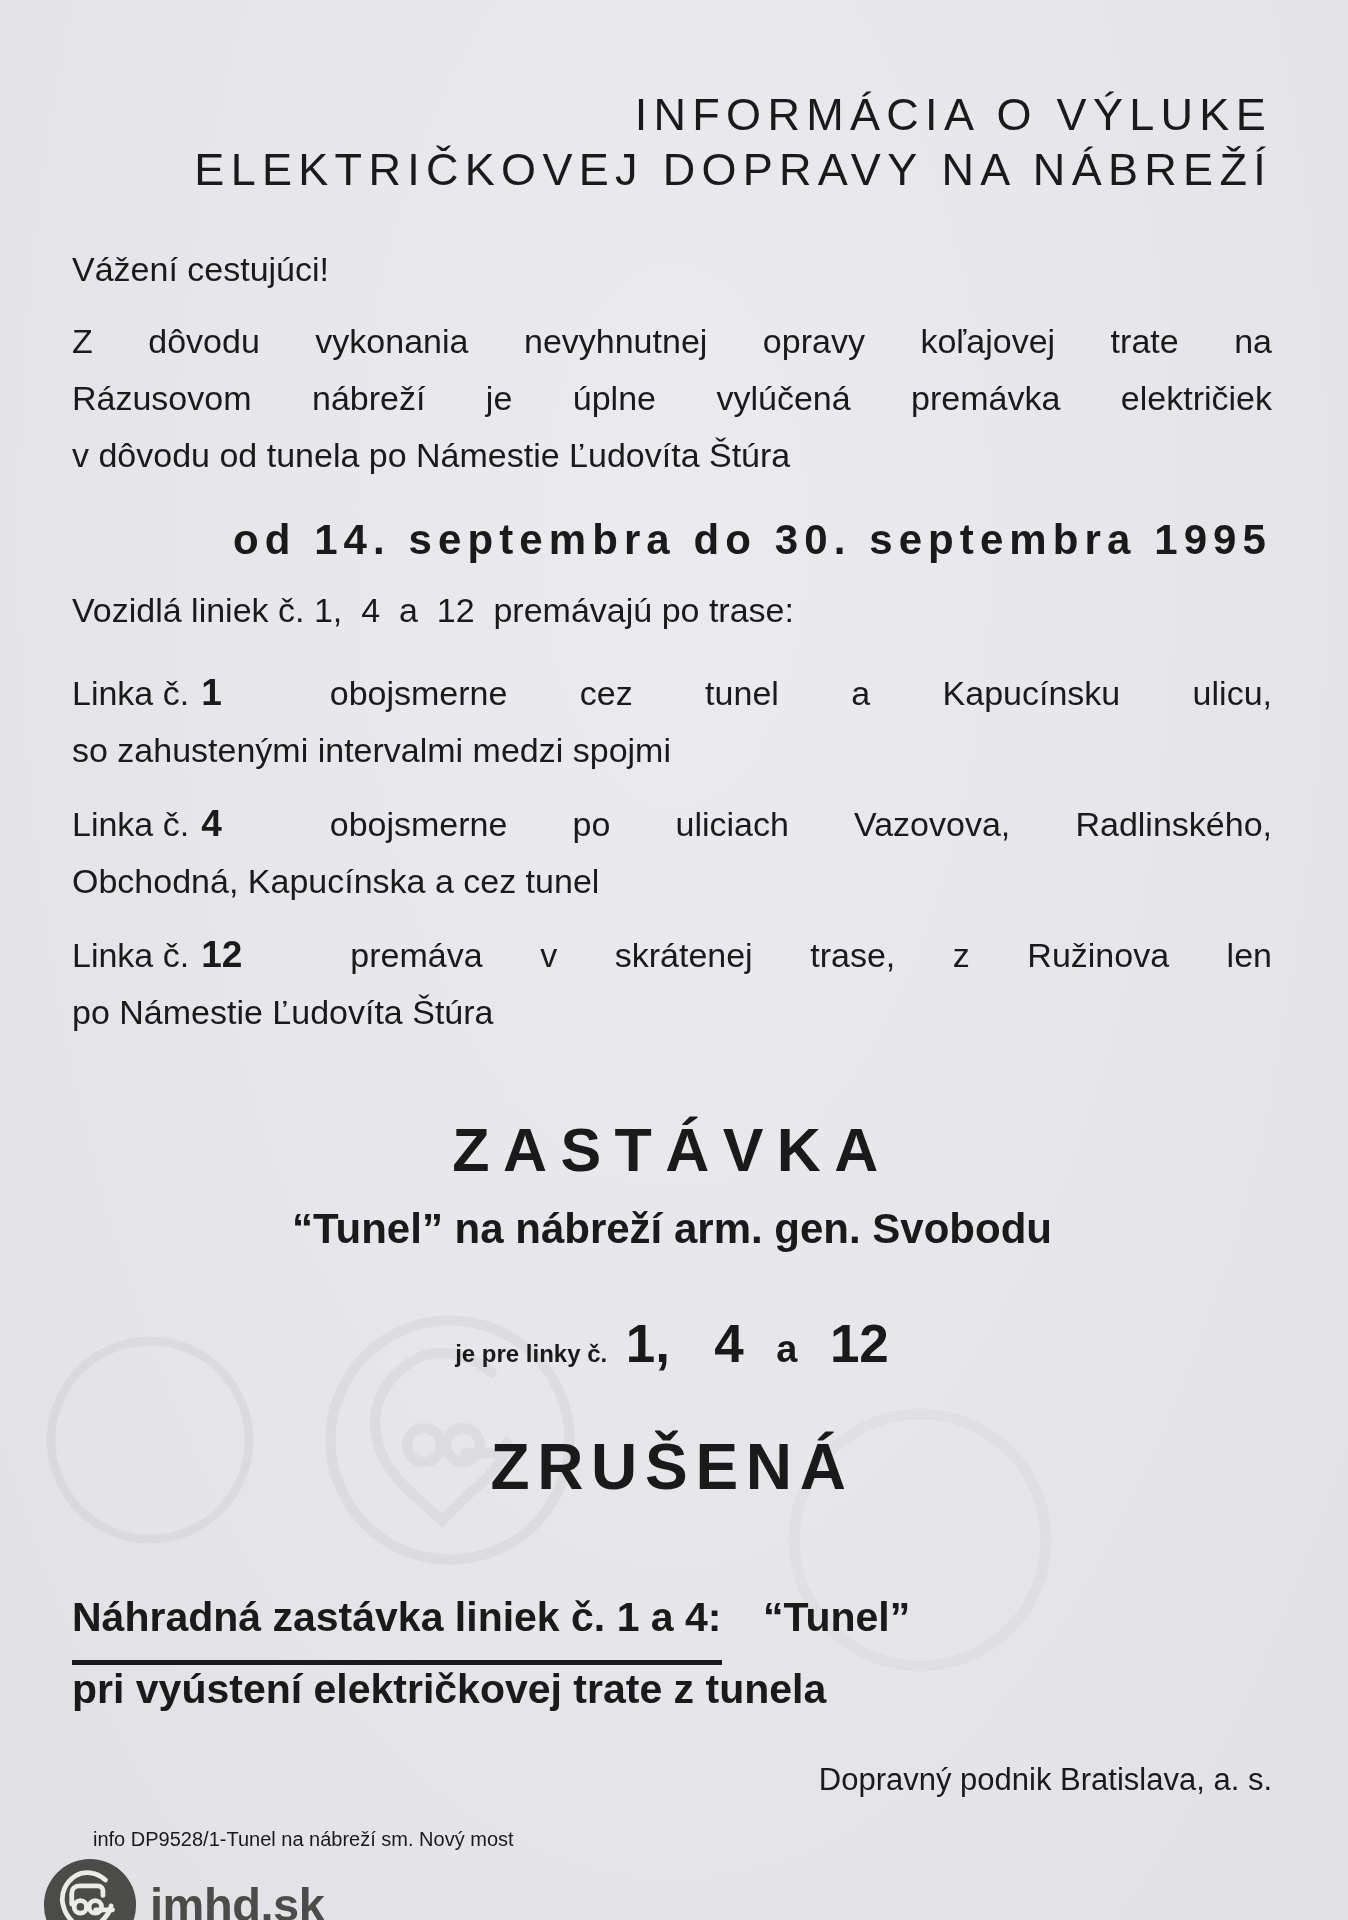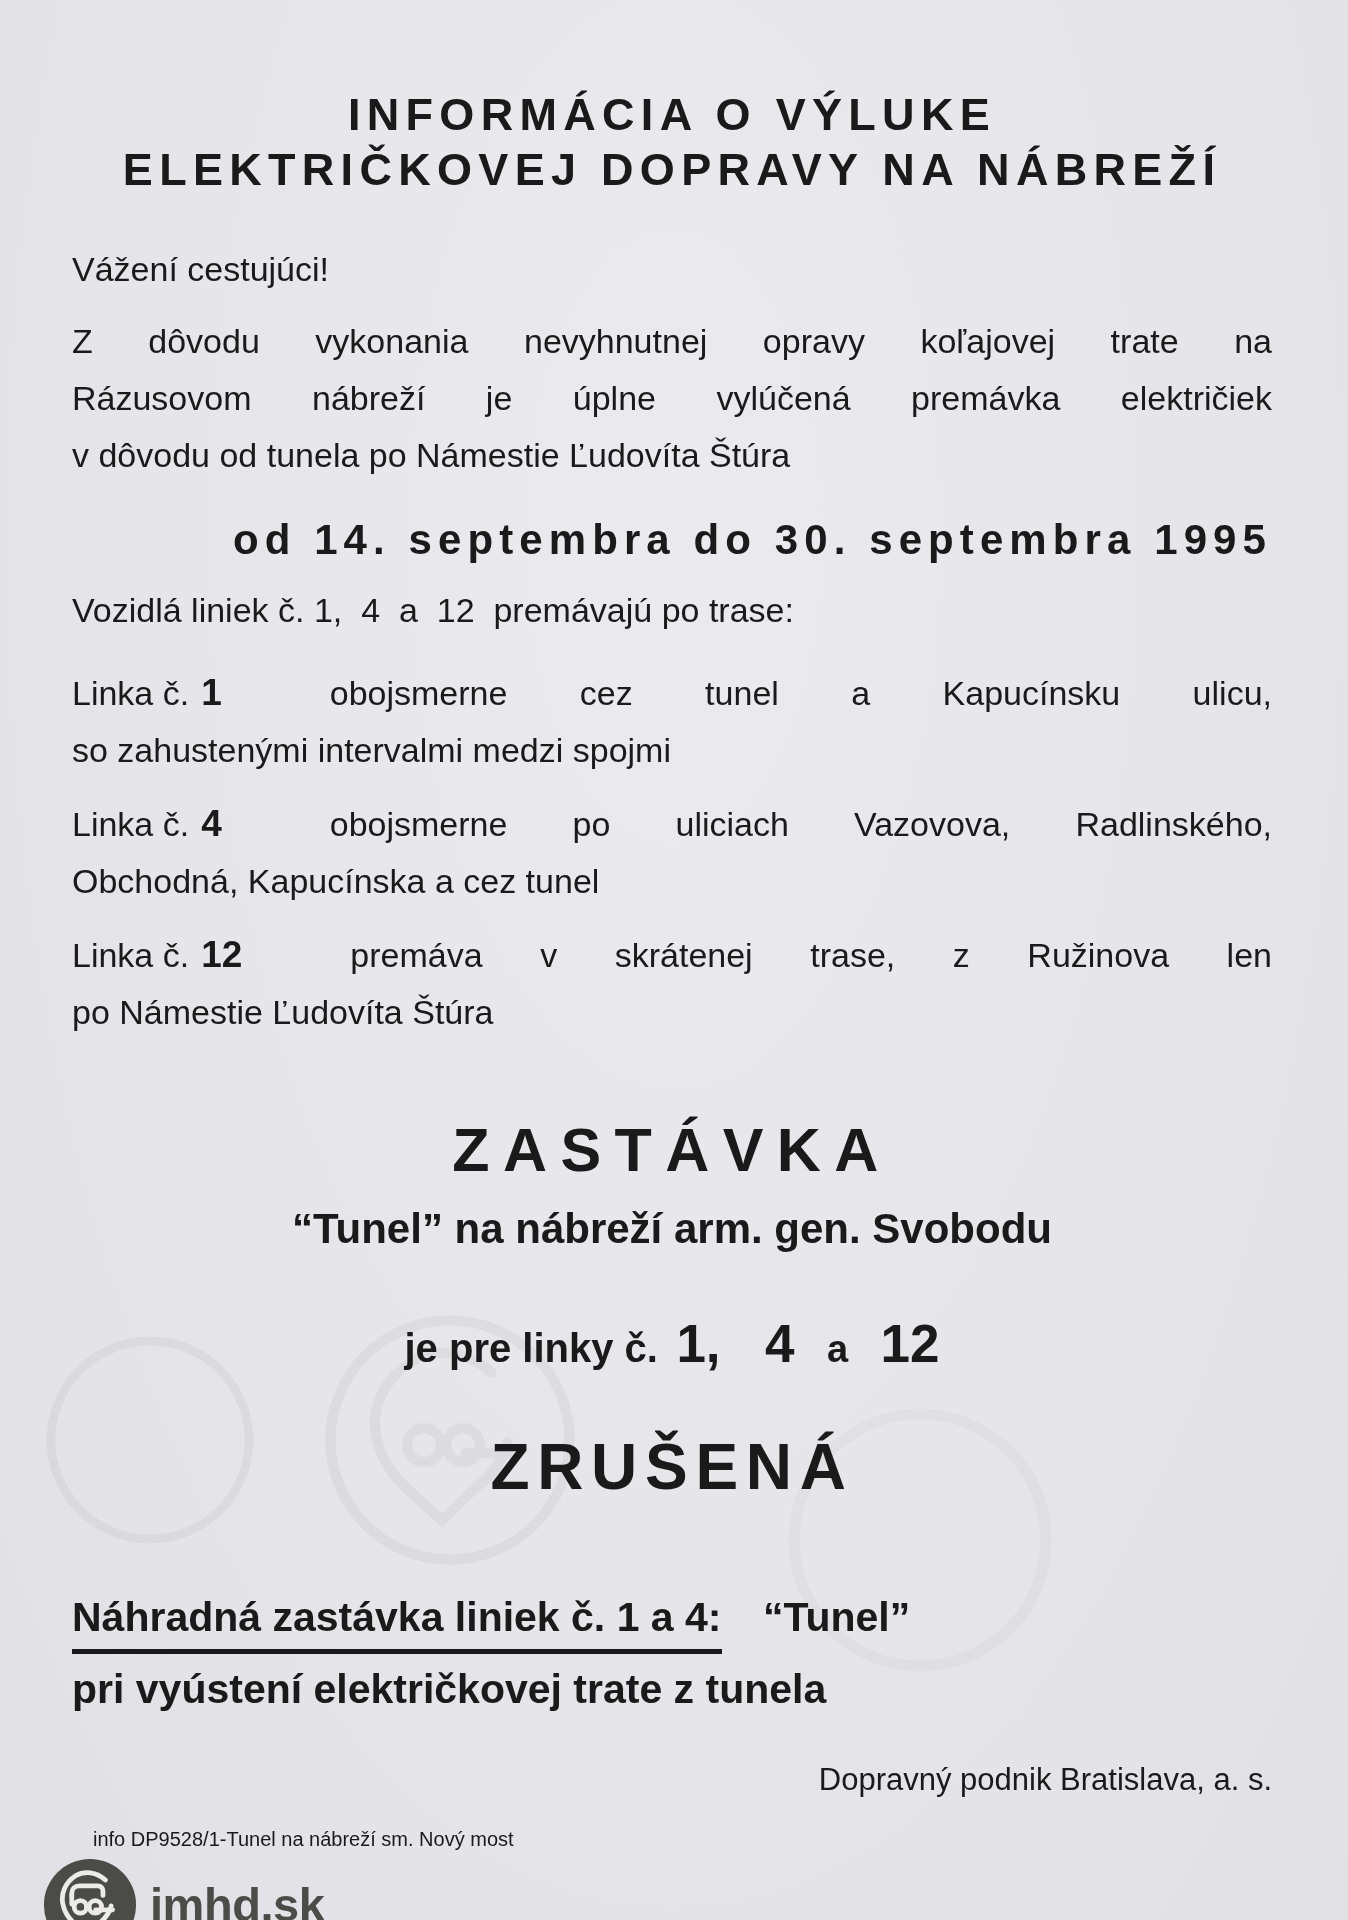--- a/index.html
+++ b/index.html
@@ -7,21 +7,21 @@
     position:relative;
     width:1348px;height:1920px;
     margin:0 auto;
     background:radial-gradient(ellipse at 50% 28%, #ebebef 0%, #e6e6ea 55%, #e0e0e5 100%);
     font-family:"Liberation Sans", sans-serif;
     color:#1a1a1a;
     overflow:hidden;
   }
   .content{position:relative;z-index:2;padding:88px 76px 0 72px;}
 
-  .title{ text-align:center; font-weight:bold; }
+  .title{ text-align:right; font-weight:normal; }
   .title-line{ font-size:45px; letter-spacing:0.14em; line-height:1.22; white-space:nowrap; }
 
   .greeting{ margin-top:52px; font-size:34px; }
 
   .intro{ margin-top:24px; font-size:34px; line-height:57px; }
   .jline{ text-align:justify; text-align-last:justify; }
 
   .date-line{
     margin-top:32px; text-align:right;
     font-size:42px; font-weight:bold; letter-spacing:0.145em; white-space:nowrap;
@@ -37,35 +37,35 @@
   .route-desc{ flex:1; margin-left:108px; text-align:justify; text-align-last:justify; }
   .route-line2{ text-align:left; }
 
   .stop-heading{
     margin-top:74px; text-align:center;
     font-size:61px; font-weight:bold; letter-spacing:0.22em;
   }
   .stop-name{ margin-top:20px; text-align:center; font-size:42px; font-weight:bold; }
 
   .lines-row{ margin-top:60px; text-align:center; font-weight:bold; }
-  .lines-prefix{ font-size:40px; }
+  .lines-prefix{ font-size:24px; }
   .line-num{ font-size:53px; }
   .ln1{ margin-left:14px; }
   .ln2{ margin-left:40px; }
   .lines-conj{ font-size:38px; margin-left:28px; }
   .ln3{ margin-left:28px; }
 
   .cancelled-heading{
     margin-top:56px; text-align:center;
     font-size:64px; font-weight:bold; letter-spacing:0.12em;
   }
 
   .replacement{ margin-top:80px; font-size:41px; font-weight:bold; line-height:66px; }
   .repl-underlined{
-    border-bottom:5px solid #1a1a1a; padding-bottom:9px;
+    border-bottom:5px solid #1a1a1a; padding-bottom:20px;
   }
   .repl-rest{ margin-left:30px;text-align:right; }
   .replacement-line2{ margin-top:6px; }
 
   .signature{ margin-top:40px; text-align:right; font-size:31px; }
 
   .info-note{ margin-top:30px; font-size:20px;margin-left:21px; }
 
   .footer-logo{
     margin-top:6px; margin-left:-30px;

